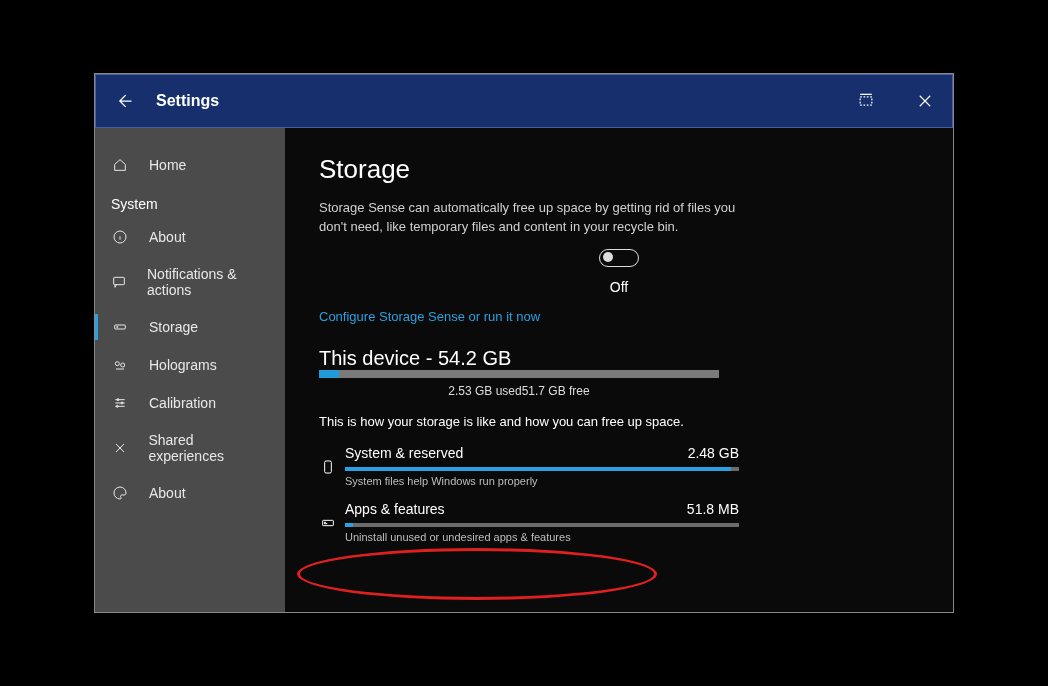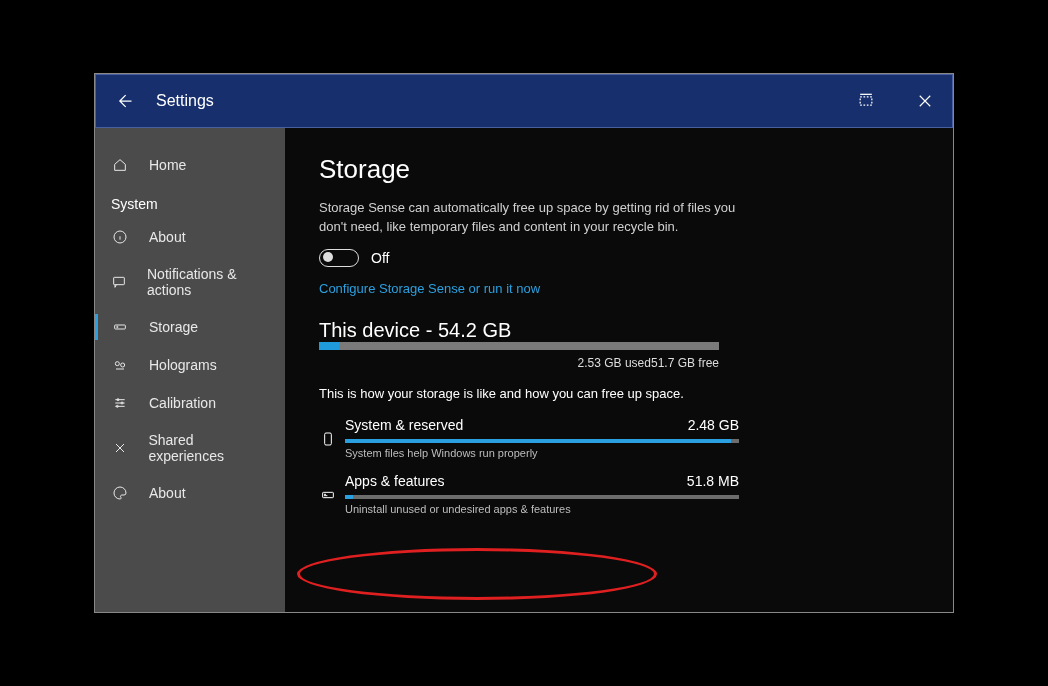--- a/index.html
+++ b/index.html
@@ -18,21 +18,21 @@
       position: relative;
     }
     .titlebar {
       height: 54px;
       background: #17306d;
       border: 1px solid #4a5fa0;
       display: flex; align-items: center;
       padding: 0 18px;
       gap: 22px;
     }
-    .titlebar .title { font-size: 16px; font-weight: 400; }
+    .titlebar .title { font-size: 16px; font-weight: 700; }
     .titlebar .spacer { flex: 1; }
     .titlebar svg { width: 20px; height: 20px; stroke: #fff; fill: none; stroke-width: 1.5; }
     .titlebar .close svg { width: 18px; height: 18px; }
     .titlebar .back, .titlebar .follow, .titlebar .close { display:flex; align-items:center; cursor:pointer; }
     .titlebar .follow { margin-right: 18px; }
 
     .body {
       flex: 1; display: flex; overflow: hidden;
       background: #0a0a0a;
     }
@@ -61,38 +61,39 @@
     .content {
       flex: 1; padding: 26px 34px 14px 34px;
       overflow: hidden; position: relative;
     }
     .content h1 { font-size: 26px; font-weight: 400; margin-bottom: 14px; }
     .desc { font-size: 13px; color: #d0d0d0; line-height: 1.45; max-width: 420px; }
 
     .toggle {
       display: flex; align-items: center; gap: 12px;
       margin: 12px 0 8px;
+      flex-direction: column;
     }
     .toggle .switch {
       width: 40px; height: 18px; border: 1.5px solid #ddd; border-radius: 10px;
       position: relative; cursor: pointer;
     }
     .toggle .knob {
       width: 10px; height: 10px; background: #ddd; border-radius: 50%;
       position: absolute; left: 3px; top: 2px;
     }
     .toggle .state { font-size: 14px; }
 
     .link { color: #2aa0e0; font-size: 13px; cursor: pointer; margin-top: 6px; display:inline-block; }
 
     .subhead { font-size: 20px; margin-top: 22px; }
 
     .bar-outer { width: 400px; height: 8px; background: #7a7a7a; position: relative; }
     .bar-inner { position:absolute; left:0; top:0; bottom:0; background: #1f9bdb; }
-    .bar-legend { display:flex; justify-content:flex-end; width: 400px; font-size: 12px; color:#ddd; margin-top: 6px; }
+    .bar-legend { display:flex; justify-content:center; width: 400px; font-size: 12px; color:#ddd; margin-top: 6px; }
 
     .hint { font-size: 13px; margin: 16px 0 10px; }
 
     .cat {
       display: flex; align-items: center; gap: 8px; width: 420px;
       padding: 6px 0 8px;
       cursor: pointer;
     }
     .cat .cicon { width: 18px; padding-top:2px; display:flex; justify-content:center; }
     .cat .cicon svg { width: 16px; height: 22px; stroke:#fff; fill:none; stroke-width:1.5; }

